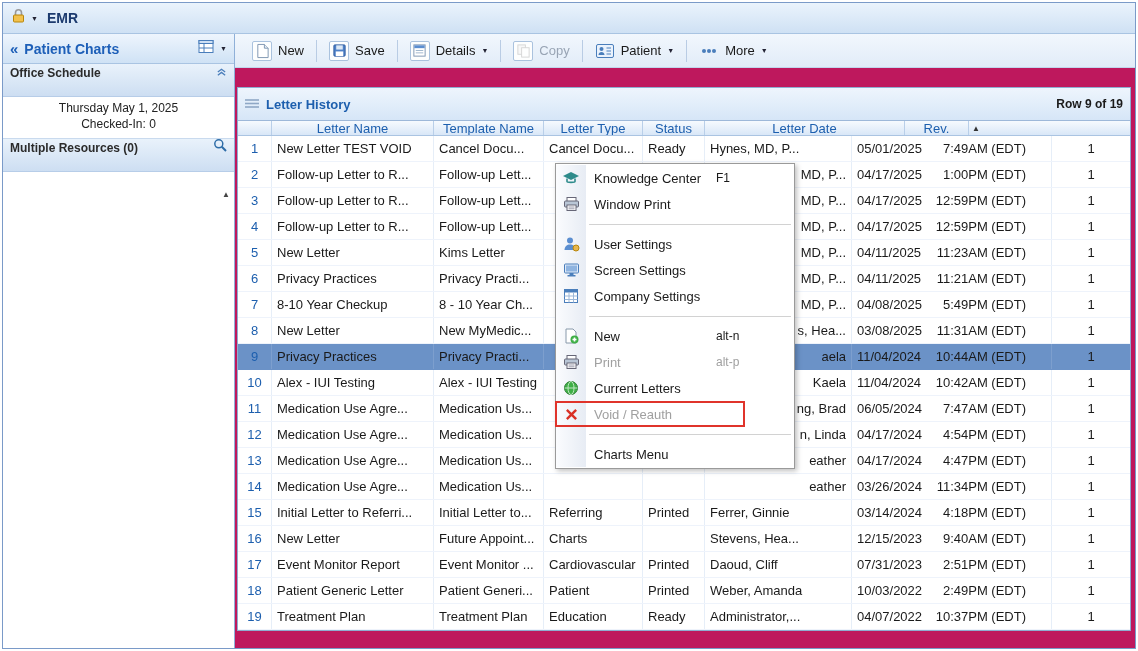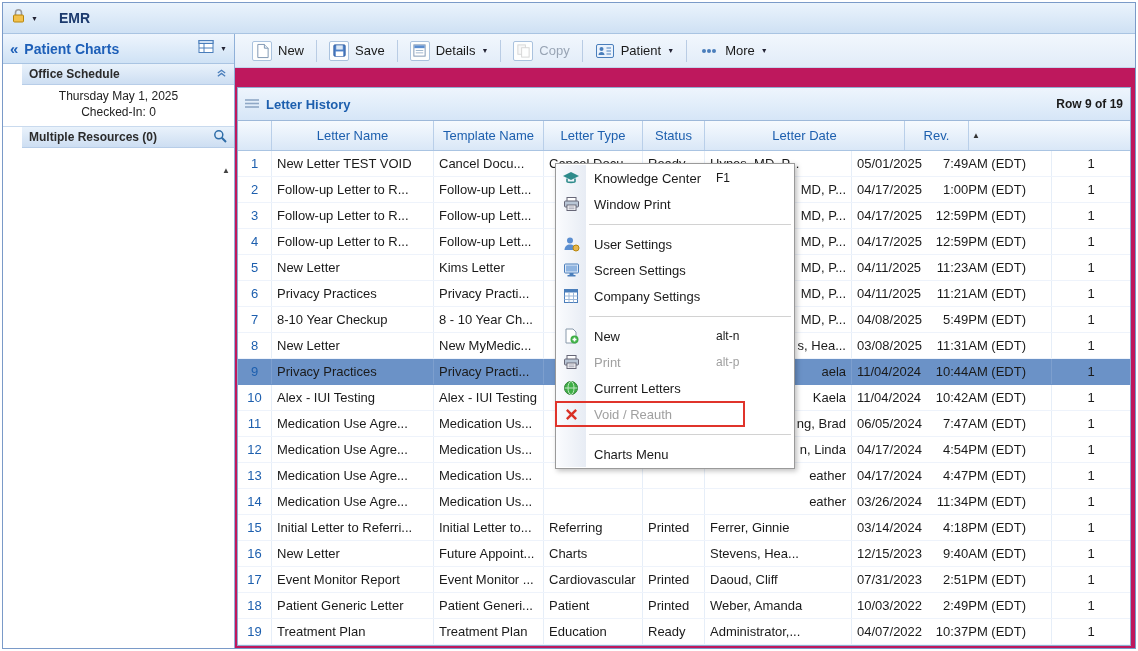--- a/index.html
+++ b/index.html
@@ -5,36 +5,36 @@
   * { box-sizing:border-box; margin:0; padding:0; }
   html,body { width:1138px; height:651px; background:#fff;
     font-family:"Liberation Sans","DejaVu Sans",sans-serif; overflow:hidden; }
   .app { position:relative; width:1134px; height:647px; margin:2px;
     border:1px solid #7a9ac8; background:#fff; overflow:hidden; }
 
   
   .topbar { height:31px; background:linear-gradient(#eaf3fc,#cfe1f4);
     border-bottom:1px solid #a9c4e2; display:flex; align-items:center;
     padding-left:8px; gap:5px; }
-  .app-title { font-weight:bold; font-size:14px; color:#1c3a6e; margin-left:16px;text-align:center; }
+  .app-title { font-weight:bold; font-size:14px; color:#1c3a6e; margin-left:4px;text-align:center; }
   .caret { font-size:7px; color:#223; line-height:1; }
 
   .layout { display:flex; height:614px; }
 
   
   .sidebar { width:232px; border-right:1px solid #8fb0d8; display:flex;
     flex-direction:column; background:#fff; }
   .sb-header { height:30px; background:linear-gradient(#eef5fd,#cfe2f5);
     border-bottom:1px solid #a9c4e2; display:flex; align-items:center;
     padding:0 7px; gap:6px; }
   .sb-collapse { color:#1d5fb8; font-weight:bold; font-size:15px; }
   .sb-title { color:#1d5fb8; font-weight:bold; font-size:14px; flex:1; }
   .sb-bar { height:21px; background:linear-gradient(#e9f2fb,#cddef2);
-    border-bottom:1px solid #b7cde8; display:flex; align-items:center;
-    padding:10px 7px; font-size:12px; font-weight:bold; color:#2b2b2b;margin-left:19px; }
+    border-bottom:1px solid #b7cde8; display:flex; align-items:flex-end;
+    padding:16px 7px; font-size:12px; font-weight:bold; color:#2b2b2b; }
   .sb-bar .spacer { flex:1; }
   .sb-info { padding:3px 0 6px; text-align:center; font-size:12px; color:#222;
     border-bottom:1px solid #c9daee; background:#fff; }
   .sb-info div { line-height:16px; }
   .sb-empty { flex:1; position:relative; background:#fff; }
   .tri { position:absolute; right:4px; top:18px; font-size:8px; color:#444; }
 
   
   .main { flex:1; position:relative; background:#be185d; }
   .toolbar { height:34px; background:linear-gradient(#f2f7fd,#e1ecf8);
@@ -50,21 +50,21 @@
   .tb-sep { width:1px; height:22px; background:#b9cce4; margin:0 3px; flex:none; }
 
   
   .panel { width:894px; margin:19px 0 0 2px; border:1px solid #8fadd1; background:#fff; }
   .ph { height:24px; background:linear-gradient(#eef5fd,#d6e6f7);
     border-bottom:1px solid #9db8d9; display:flex; align-items:center;
     padding:16px 7px; gap:7px; }
   .ph-title { color:#1d5fae; font-weight:bold; font-size:13px; }
   .ph-rows { margin-left:auto; font-weight:bold; font-size:12px; color:#1a1a1a; }
 
-  .thead { display:flex; height:30px; background:linear-gradient(#f6fafe,#d9e7f7);
+  .thead { display:flex; height:15px; background:linear-gradient(#f6fafe,#d9e7f7);
     border-bottom:1px solid #aac4e2; color:#1d5fae; font-size:13px; }
   .hcell { display:flex; align-items:center; justify-content:center;
     border-right:1px solid #b9cfe9; overflow:hidden; white-space:nowrap; }
   .hcell.c-sort { border-right:none; font-size:8px; color:#333; }
 
   .c-num{width:34px} .c-name{width:162px} .c-tpl{width:110px} .c-type{width:99px}
   .c-status{width:62px} .c-saved{width:147px} .c-date{width:200px}
   .c-rev{width:64px} .c-sort{width:14px}
 
   .row { display:flex; height:26px; font-size:13px; color:#1a1a1a;

